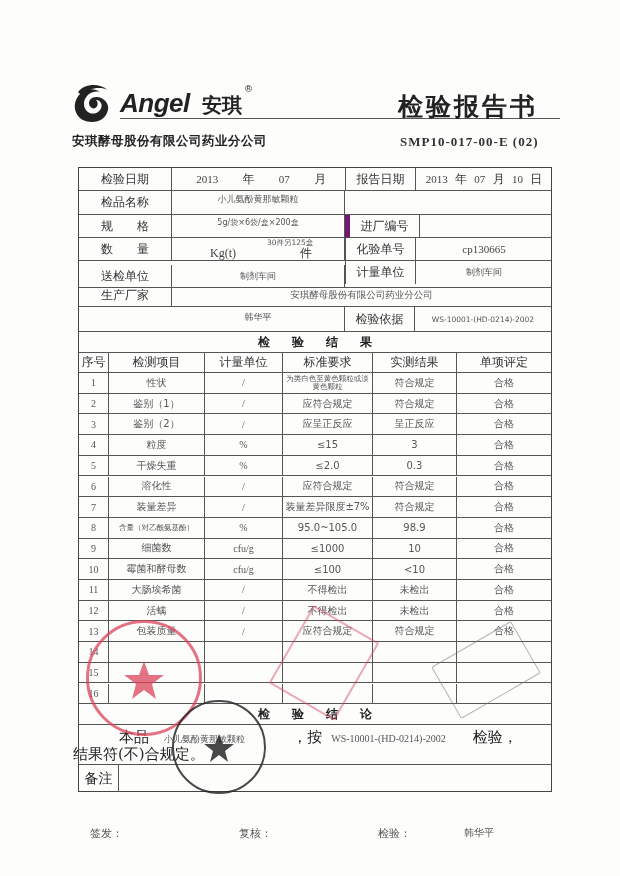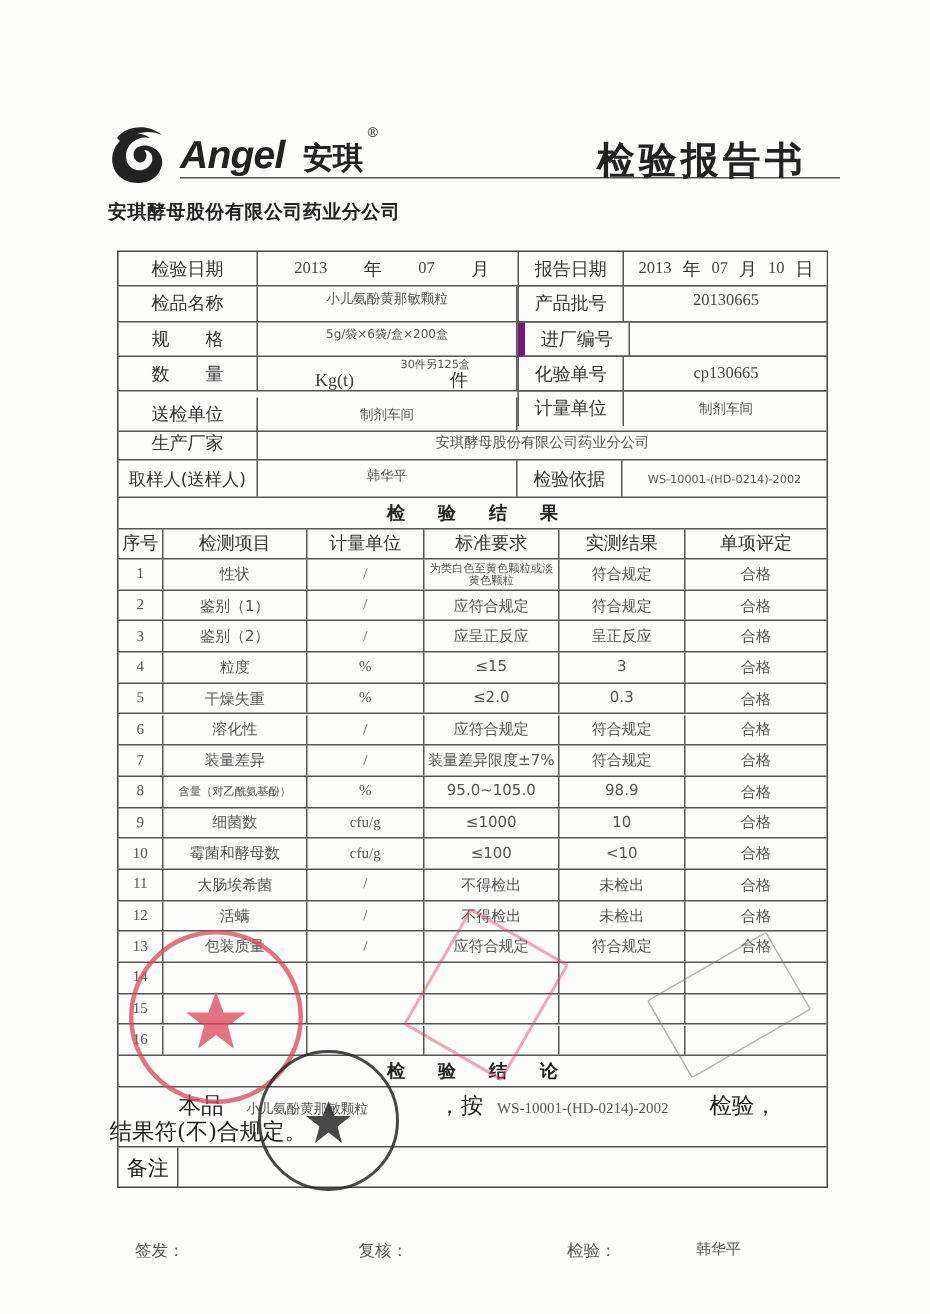--- a/index.html
+++ b/index.html
@@ -46,20 +46,21 @@
       <path d="M22 40 C8 40 2 28 6 18 C10 8 22 4 30 10 C22 8 14 14 14 22 C14 30 22 34 28 30 C34 26 32 18 26 18 C30 22 26 28 22 26 C18 24 18 18 22 16 C30 12 40 20 38 28 C36 36 30 40 22 40 Z" fill="#222"></path>
       <path d="M8 10 C14 2 28 0 38 8 C30 4 18 6 12 14 Z" fill="#222"></path>
     </svg>
     <span class="logo-brand">Angel</span>
     <span class="logo-cn">安琪</span>
     <span class="logo-reg">®</span>
   </div>
   <div class="header-rule"></div>
   <div class="company">安琪酵母股份有限公司药业分公司</div>
   <div class="title">检验报告书</div>
+  <div class="doc-code">SMP10-017-00-E (02)</div>
 </div>
 
 <div class="sheet">
 
   <div class="row" style="top:0;height:23px;">
     <div class="cell lbl" style="left:0;width:93px;">检验日期</div>
     <div class="cell" style="left:93px;width:251px;justify-content:space-around;padding:0 12px;">
       <span class="num">2013</span>
       <span class="lbl">年</span>
       <span class="num">07</span>
@@ -96,44 +97,39 @@
       <div class="cell lbl" style="left:0;width:70px;">报告日期</div>
       <div class="cell noborder" style="left:70px;width:136px;justify-content:space-around;padding:0 6px;">
         <span class="num">2013</span>
         <span class="lbl">年</span>
         <span class="num">07</span>
         <span class="lbl">月</span>
         <span class="num">10</span>
         <span class="lbl">日</span>
       </div>
     </div>
-    <div style="position:absolute;left:0;top:23px;width:206px;height:24px;border-bottom:1px solid #555;border-left:1px solid #555;">
-      <div class="cell lbl" style="left:0;width:70px;">产品批号</div>
-      <div class="cell num noborder" style="left:70px;width:136px;align-items:flex-start;padding-top:3px;">20130665</div>
-    </div>
     <div style="position:absolute;left:0;top:47px;width:206px;height:23px;border-bottom:1px solid #555;border-left:5px solid #701a75;">
       <div class="cell lbl" style="left:0;width:70px;">进厂编号</div>
       <div class="cell num noborder" style="left:70px;width:136px;"></div>
     </div>
     <div style="position:absolute;left:0;top:70px;width:206px;height:23px;border-bottom:1px solid #555;border-left:1px solid #555;">
       <div class="cell lbl" style="left:0;width:70px;">化验单号</div>
       <div class="cell num noborder" style="left:70px;width:136px;">cp130665</div>
     </div>
     <div style="position:absolute;left:0;top:93px;width:206px;height:23px;border-left:1px solid #555;">
       <div class="cell lbl" style="left:0;width:70px;">计量单位</div>
       <div class="cell val noborder" style="left:70px;width:136px;">制剂车间</div>
     </div>
   </div>
 
   <div class="row" style="top:116px;height:23px;">
     <div class="cell lbl" style="left:0;width:93px;">生产厂家</div>
     <div class="cell val noborder" style="left:93px;width:379px;font-size:9.5px;">安琪酵母股份有限公司药业分公司</div>
   </div>
   <div class="row" style="top:139px;height:25px;">
-    <div class="cell lbl" style="left:0;width:93px;font-size:11.5px;">取样人(送样人)</div>
     <div class="cell val" style="left:93px;width:173px;align-items:flex-start;padding-top:4px;">韩华平</div>
     <div class="cell lbl" style="left:266px;width:70px;">检验依据</div>
     <div class="cell val noborder" style="left:336px;width:136px;font-size:7.5px;">WS-10001-(HD-0214)-2002</div>
   </div>
 
   <div class="row" style="top:164px;height:21px;">
     <div class="cell section-title noborder" style="left:0;width:472px;padding-left:22px;">检验结果</div>
   </div>
 
   <div class="row res head" style="top:185px;height:20px;">

